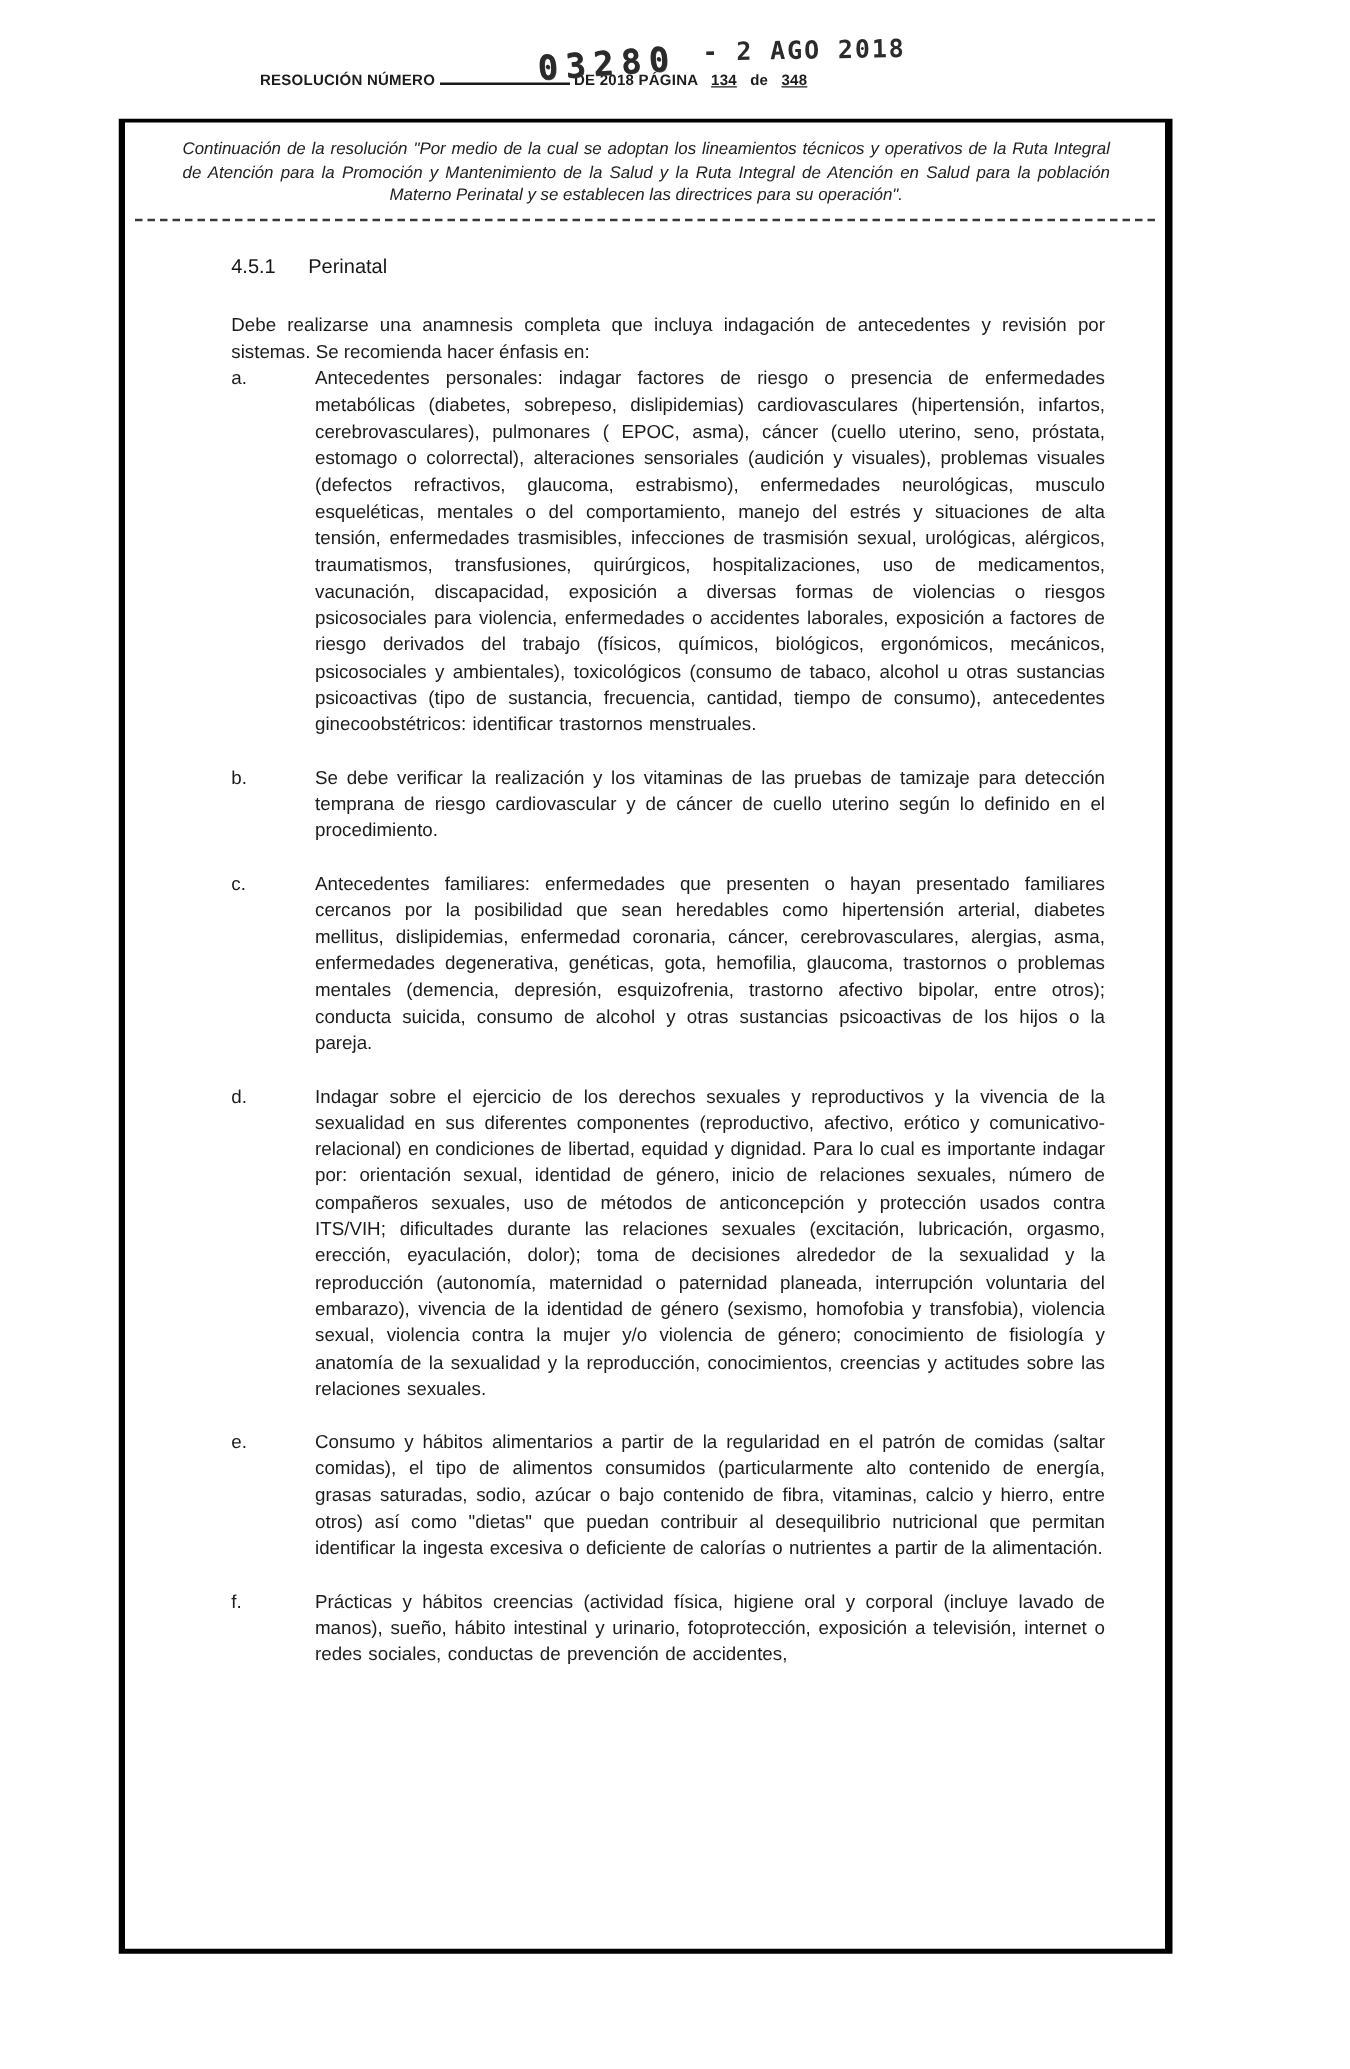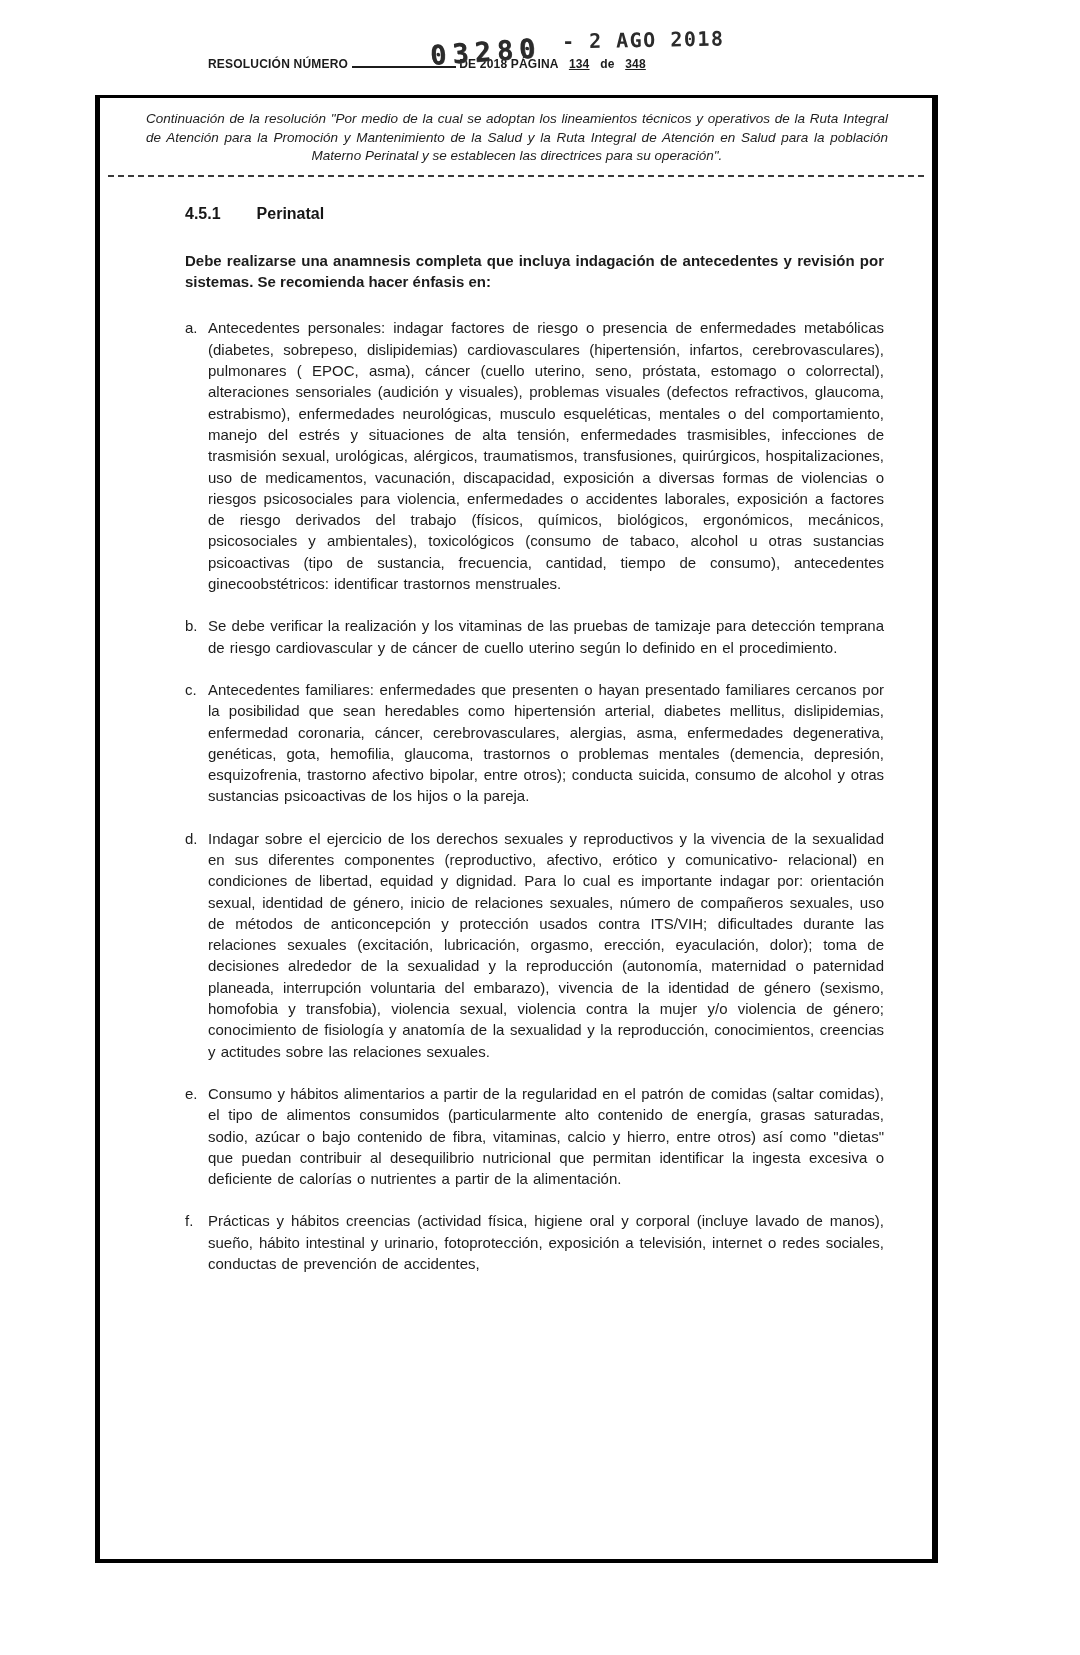--- a/index.html
+++ b/index.html
@@ -75,46 +75,45 @@
     color: #222;
   }
   .dashed-sep {
     margin: 9px 8px 0 8px;
     border-top: 2px dashed #3a3a3a;
     height: 0;
   }
   .doc-body { padding: 28px 48px 0 85px; }
   .section-heading {
     display: flex;
-    gap: 36px;
+    gap: 26px;
     font-size: 16px;
-    font-weight: bold;
+    font-weight: normal;
     margin-bottom: 27px;
     color: #161616;
   }
   .intro {
     font-size: 15px;
     line-height: 1.42;
     text-align: justify;
-    margin-bottom: 25px;
-    font-weight: bold;
   }
   .item { display: flex; margin-bottom: 21px; }
   .item-label {
     flex: none;
     width: 23px;
     font-size: 15px;
     line-height: 1.42;
   }
   .item-text {
     flex: 1;
     font-size: 15px;
     line-height: 1.42;
     text-align: justify;
     word-spacing: 1px;
+    margin-left: 44px;
   }
 </style>
 </head>
 <body>
 
 <div class="page">
 
   <header class="doc-header">
     <div class="header-line">
       <span>RESOLUCIÓN NÚMERO</span>

